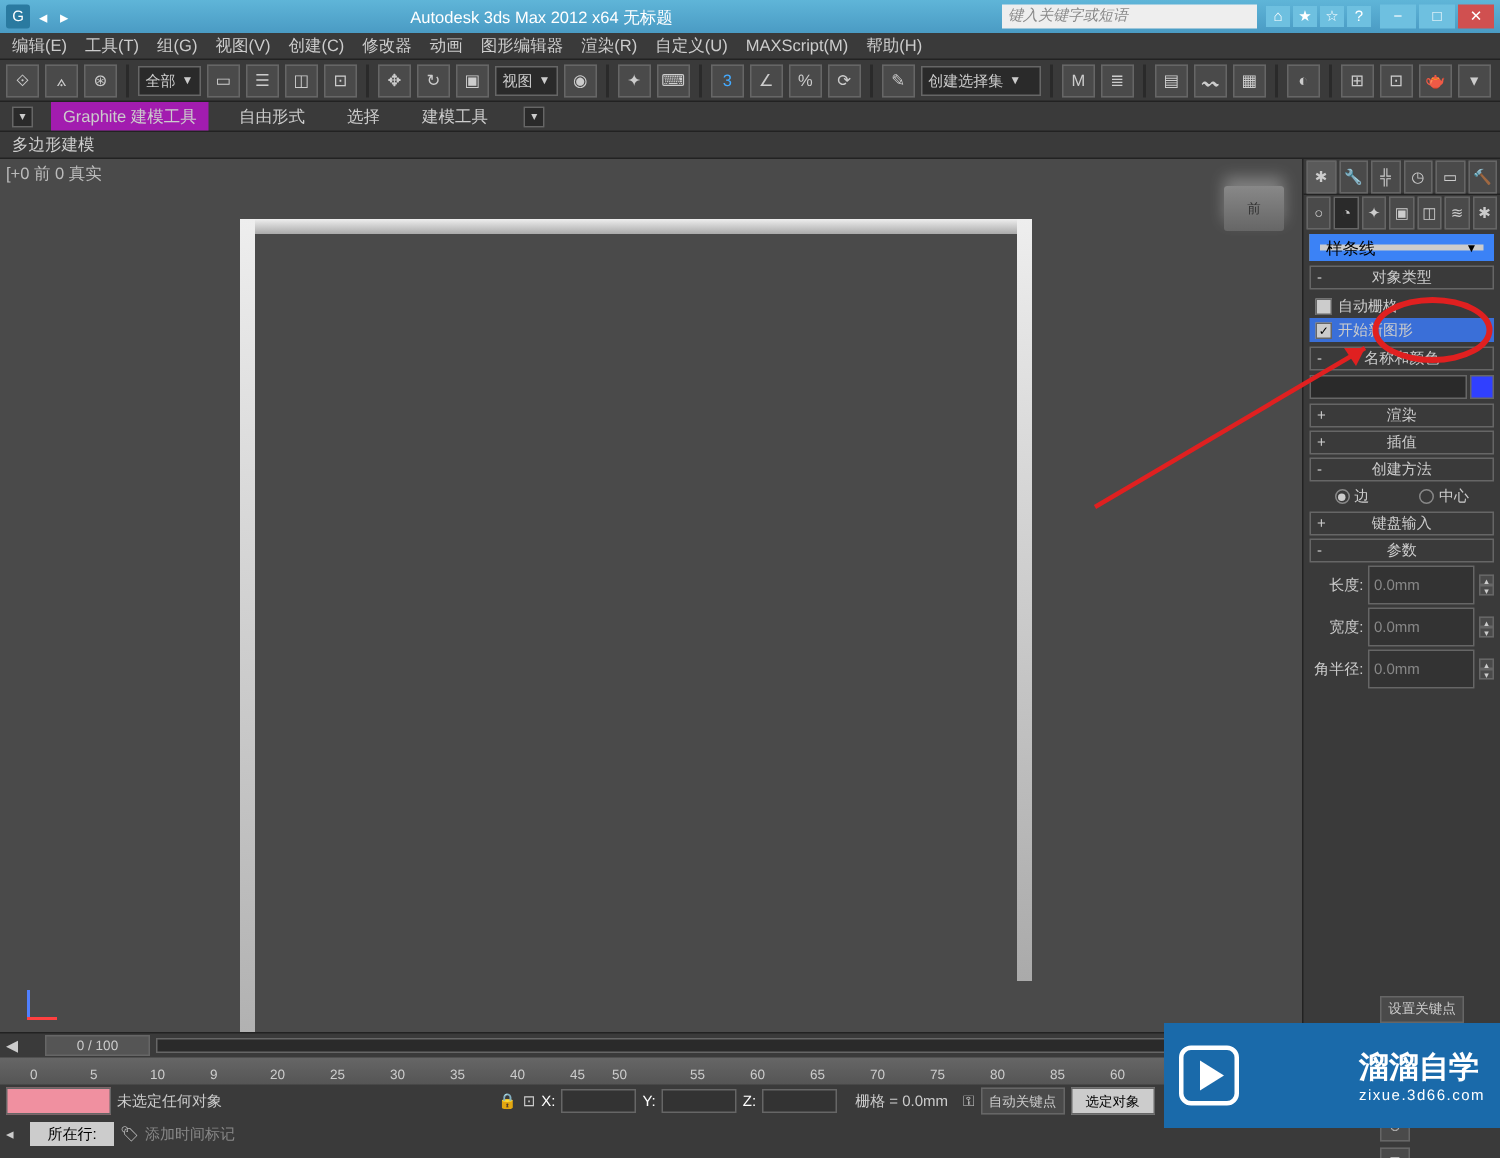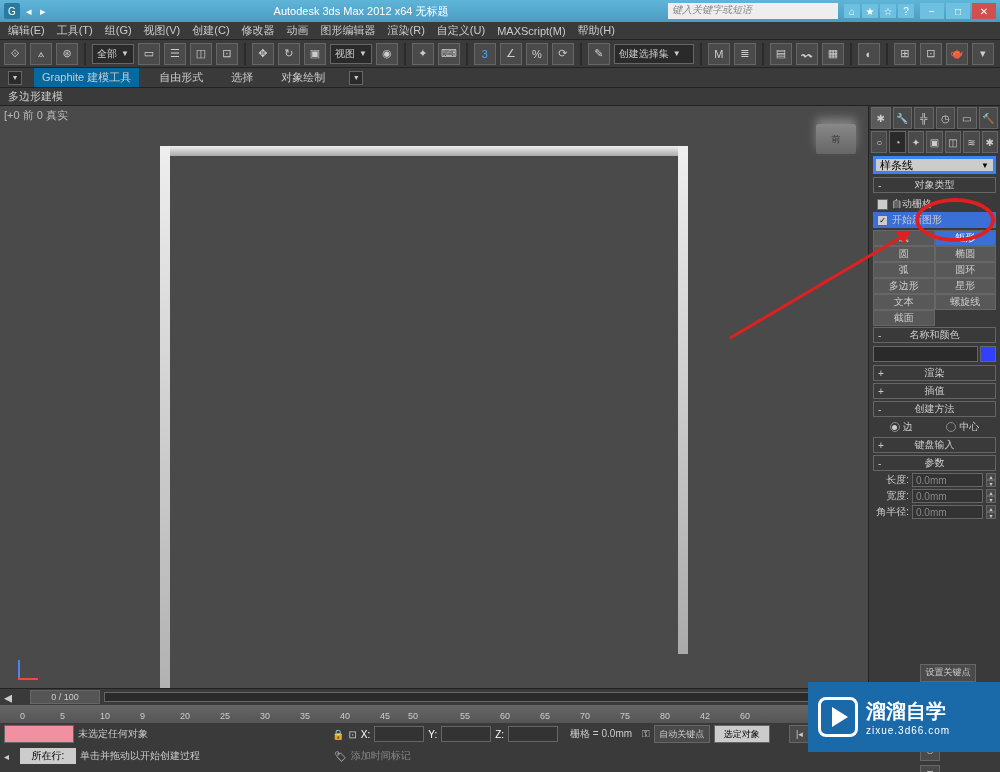--- a/index.html
+++ b/index.html
@@ -23,21 +23,21 @@
 
 .toolbar1 { height: 28px; background: #3a3a3a; display: flex; align-items: center; padding: 2px 4px; gap: 4px; border-bottom:1px solid #222;}
 .tool-btn { width: 22px; height: 22px; background: #4a4a4a; border: 1px solid #666; display:flex;align-items:center;justify-content:center;color:#ccc;font-size:11px;}
 .tool-sep { width: 2px; height: 22px; background: #2a2a2a; margin: 0 2px; }
 .tool-combo { height: 20px; background: #2a2a2a; border: 1px solid #666; color: #ccc; font-size: 10px; padding: 0 4px; display:flex;align-items:center;}
 .tool-combo .arrow { margin-left: 4px; font-size:8px;}
 
 
 .ribbon { height: 20px; background: #3a3a3a; display: flex; align-items: center; font-size: 11px; color: #ccc; padding: 0 8px; gap: 12px; border-bottom:1px solid #222;}
 .ribbon .tab { padding: 2px 8px; }
-.ribbon .tab.active { background: #0369a1; }
+.ribbon .tab.active { background: #a21caf; }
 .ribbon .arrow-btn { width:14px;height:14px;background:#2a2a2a;border:1px solid #666;display:flex;align-items:center;justify-content:center;font-size:8px;}
 
 .subribbon { height: 18px; background: #3a3a3a; color: #ccc; font-size: 11px; padding: 1px 8px; border-bottom:1px solid #222;}
 
 
 .main { position: absolute; top: 106px; left: 0; right: 0; bottom: 84px; display: flex; }
 .viewport { flex: 1; background: #4a4a4a; position: relative; }
 .viewport-label { position: absolute; top: 2px; left: 4px; color: #bbb; font-size: 11px; }
 .viewcube { position: absolute; top: 18px; right: 12px; width: 40px; height: 30px; background: linear-gradient(#888,#666); border-radius: 2px; display:flex;align-items:center;justify-content:center;color:#333;font-size:9px;box-shadow:0 -6px 10px rgba(255,255,255,0.3);}
 .rectangle-shape { position: absolute; top: 40px; left: 160px; width: 528px; height: 608px; }
@@ -50,21 +50,21 @@
 .axis .x { position:absolute; bottom:0; left:10px; width:20px; height:2px; background:#ff4040; }
 
 
 .cmdpanel { width: 132px; background: #3a3a3a; border-left: 1px solid #222; display: flex; flex-direction: column; font-size: 11px; color: #ccc; }
 .cmd-tabs { height: 24px; display: flex; border-bottom:1px solid #222;padding:1px;}
 .cmd-tabs .ctab { flex:1; height:22px; background:#4a4a4a;border:1px solid #666;margin:0 1px;display:flex;align-items:center;justify-content:center;font-size:10px;}
 .cmd-tabs .ctab.active { background:#5a5a5a; }
 .cmd-subtabs { height: 24px; display: flex; padding:1px;}
 .cmd-subtabs .sctab { flex:1;height:22px;background:#4a4a4a;border:1px solid #666;margin:0 1px;display:flex;align-items:center;justify-content:center;font-size:10px;}
 .cmd-subtabs .sctab.active { background:#2a2a2a; }
-.cmd-dropdown { margin:2px 4px; height:18px; background:#ccc;color:#000;border:3px solid #3b82f6;display:flex;align-items:center;padding:0 4px; }
+.cmd-dropdown { margin:2px 4px; height:18px; background:#ccc;color:#000;border:7px solid #3b82f6;display:flex;align-items:center;padding:0 4px; }
 .cmd-dropdown .arrow { margin-left:auto;font-size:8px;color:#000;}
 
 .rollout-header { height:16px; background:#3a3a3a;border:1px solid #666;margin:1px 4px;display:flex;align-items:center;justify-content:center;font-size:10px;position:relative;}
 .rollout-header .sign { position:absolute;left:4px;}
 .rollout-body { margin:0 4px; padding:2px 0;}
 .checkbox-row { display:flex;align-items:center;font-size:10px;padding:1px 4px;}
 .checkbox-row .cb { width:11px;height:11px;background:#ccc;border:1px solid #666;margin-right:4px;display:flex;align-items:center;justify-content:center;font-size:8px;color:#000;}
 .shape-grid { display:grid;grid-template-columns:1fr 1fr;gap:0;margin:0 4px;}
 .shape-btn { height:16px;background:#585858;border:1px solid #666;display:flex;align-items:center;justify-content:center;font-size:10px;color:#ccc;}
 .shape-btn.highlighted { background:#3a6fd8;color:#fff;}
@@ -74,21 +74,21 @@
 .name-input { flex:1;height:16px;background:#2a2a2a;border:1px solid #666;}
 .color-swatch { width:16px;height:16px;background:#3040ff;border:1px solid #666;}
 
 .radio-row { display:flex;align-items:center;justify-content:space-around;font-size:10px;padding:2px 4px;}
 .radio-row .radio { display:flex;align-items:center;gap:3px;}
 .radio-row .rb { width:10px;height:10px;border-radius:50%;border:1px solid #888;display:flex;align-items:center;justify-content:center;}
 .radio-row .rb.checked::after { content:'';width:5px;height:5px;background:#ccc;border-radius:50%;}
 
 .param-row { display:flex;align-items:center;font-size:10px;padding:1px 4px;gap:3px;}
 .param-row .label { width:36px;text-align:right;}
-.param-row .spinner { flex:1;height:14px;background:#333;border:1px solid #666;color:#888;padding:0 3px;display:flex;align-items:center;}
+.param-row .spinner { flex:1;height:26px;background:#333;border:1px solid #666;color:#888;padding:0 3px;display:flex;align-items:center;}
 .param-row .spin-btns { width:10px;display:flex;flex-direction:column;}
 .param-row .spin-btns span { height:7px;background:#4a4a4a;border:1px solid #666;font-size:6px;display:flex;align-items:center;justify-content:center;}
 
 
 .bottom { position:absolute;bottom:0;left:0;right:0;height:84px;background:#3a3a3a;border-top:1px solid #222;}
 .time-slider-row { height:16px;display:flex;align-items:center;padding:0 4px;}
 .time-slider { width:70px;height:14px;background:#555;border:1px solid #666;display:flex;align-items:center;justify-content:center;font-size:9px;color:#ccc;margin-left:12px;}
 .track-bar { flex:1;height:10px;background:#2a2a2a;margin-left:4px;border:1px solid #666;}
 .ruler-row { height:18px;background:linear-gradient(#666,#555);display:flex;align-items:flex-end;color:#ccc;font-size:9px;padding:0 20px;position:relative;}
 .ruler-row .tick { position:absolute;bottom:2px;}
@@ -100,21 +100,21 @@
 .coord-input { width:50px;height:16px;background:#333;border:1px solid #666;}
 .status-row2 { height:22px;display:flex;align-items:center;padding:0 4px;gap:4px;font-size:10px;color:#ccc;}
 .small-btn { width:20px;height:18px;background:#4a4a4a;border:1px solid #666;display:flex;align-items:center;justify-content:center;font-size:9px;}
 .nav-btns { display:flex;gap:1px;margin-left:auto;}
 
 
 .red-circle { position:absolute; top:198px; right:5px; width:80px; height:44px; border:4px solid #e02020; border-radius:50%; pointer-events:none; z-index:100;}
 .red-arrow { position:absolute; top:228px; right:80px; width:200px; height:120px; pointer-events:none; z-index:100;}
 
 
-.watermark { position:absolute; right:0; bottom:20px; width:192px; height:70px; background:#1a6aaa; display:flex; align-items:center; padding:0 10px; gap:8px; z-index:200;}
+.watermark { position:absolute; right:0; bottom:20px; width:224px; height:70px; background:#1a6aaa; display:flex; align-items:center; padding:0 10px; gap:8px; z-index:200;justify-content:space-between;}
 .watermark .play { width:40px;height:40px;border:3px solid #fff;border-radius:8px;display:flex;align-items:center;justify-content:center;}
 .watermark .play::after { content:'';border-left:16px solid #fff;border-top:10px solid transparent;border-bottom:10px solid transparent;margin-left:4px;}
 .watermark .wm-text { color:#fff;display:flex;flex-direction:column;}
 .watermark .wm-big { font-size:20px;font-weight:bold;}
 .watermark .wm-small { font-size:10px;letter-spacing:1px;}
 </style>
 </head>
 <body>
 
 <div class="titlebar">
@@ -201,21 +201,21 @@
   <div class="tool-btn">⊡</div>
   <div class="tool-btn">🫖</div>
   <div class="tool-btn">▾</div>
 </div>
 
 <div class="ribbon">
   <div class="arrow-btn">▾</div>
   <div class="tab active">Graphite 建模工具</div>
   <div class="tab">自由形式</div>
   <div class="tab">选择</div>
-  <div class="tab">对象绘制</div>
+  <div class="tab">建模工具</div>
   <div class="arrow-btn" style="margin-left:4px;">▾</div>
 </div>
 <div class="subribbon">多边形建模</div>
 
 <div class="main">
   <div class="viewport">
     <div class="viewport-label">[+0 前 0 真实</div>
     <div class="viewcube">前</div>
     <div class="rectangle-shape">
       <div class="rect-top"></div>
@@ -257,33 +257,20 @@
       </div>
     <div class="rollout-body">
       <div class="checkbox-row">
           <span class="cb"></span>
           <span>自动栅格</span>
         </div>
       <div class="checkbox-row highlighted" style="background:#3a6fd8;">
           <span class="cb">✓</span>
           <span>开始新图形</span>
         </div>
-    </div>
-    <div class="shape-grid">
-      <div class="shape-btn">线</div>
-      <div class="shape-btn highlighted">矩形</div>
-      <div class="shape-btn">圆</div>
-      <div class="shape-btn">椭圆</div>
-      <div class="shape-btn">弧</div>
-      <div class="shape-btn">圆环</div>
-      <div class="shape-btn">多边形</div>
-      <div class="shape-btn">星形</div>
-      <div class="shape-btn">文本</div>
-      <div class="shape-btn">螺旋线</div>
-      <div class="shape-btn wide">截面</div>
     </div>
 
     <div class="rollout-header">
         <span class="sign">-</span>
         <span>名称和颜色</span>
       </div>
     <div class="name-row">
       <div class="name-input"></div>
       <div class="color-swatch"></div>
     </div>
@@ -368,21 +355,21 @@
     <span class="tick" style="left:300px">35</span>
     <span class="tick" style="left:340px">40</span>
     <span class="tick" style="left:380px">45</span>
     <span class="tick" style="left:408px">50</span>
     <span class="tick" style="left:460px">55</span>
     <span class="tick" style="left:500px">60</span>
     <span class="tick" style="left:540px">65</span>
     <span class="tick" style="left:580px">70</span>
     <span class="tick" style="left:620px">75</span>
     <span class="tick" style="left:660px">80</span>
-    <span class="tick" style="left:700px">42</span>
+    <span class="tick" style="left:700px">85</span>
     <span class="tick" style="left:740px">60</span>
   </div>
   <div class="status-row1">
     <div class="status-left"></div>
     <div class="status-text-col">
       <span>未选定任何对象</span>
     </div>
     <span>🔒</span>
     <span>⊡</span>
     <div class="coord-box">
@@ -407,21 +394,20 @@
     <div class="nav-btns">
       <div class="small-btn">🔍</div>
       <div class="small-btn">⊡</div>
       <div class="small-btn">✋</div>
       <div class="small-btn">◐</div>
     </div>
   </div>
   <div class="status-row2">
     <div style="width:12px;color:#ccc;">◂</div>
     <div style="width:56px;background:#ccc;color:#000;height:16px;display:flex;align-items:center;justify-content:center;">所在行:</div>
-    <span style="width:250px;">单击并拖动以开始创建过程</span>
     <span>🏷</span>
     <span style="color:#888;">添加时间标记</span>
     <div style="margin-left:auto;display:flex;gap:4px;flex-direction:column;">
       <div class="small-btn" style="width:56px;">设置关键点</div>
       <span>♪</span>
       <div class="small-btn" style="width:76px;">关键点过滤器...</div>
       <div class="coord-input" style="width:40px;"></div>
       <div class="small-btn">⏲</div>
       <div class="small-btn">⊡</div>
       <div class="small-btn">△</div>

